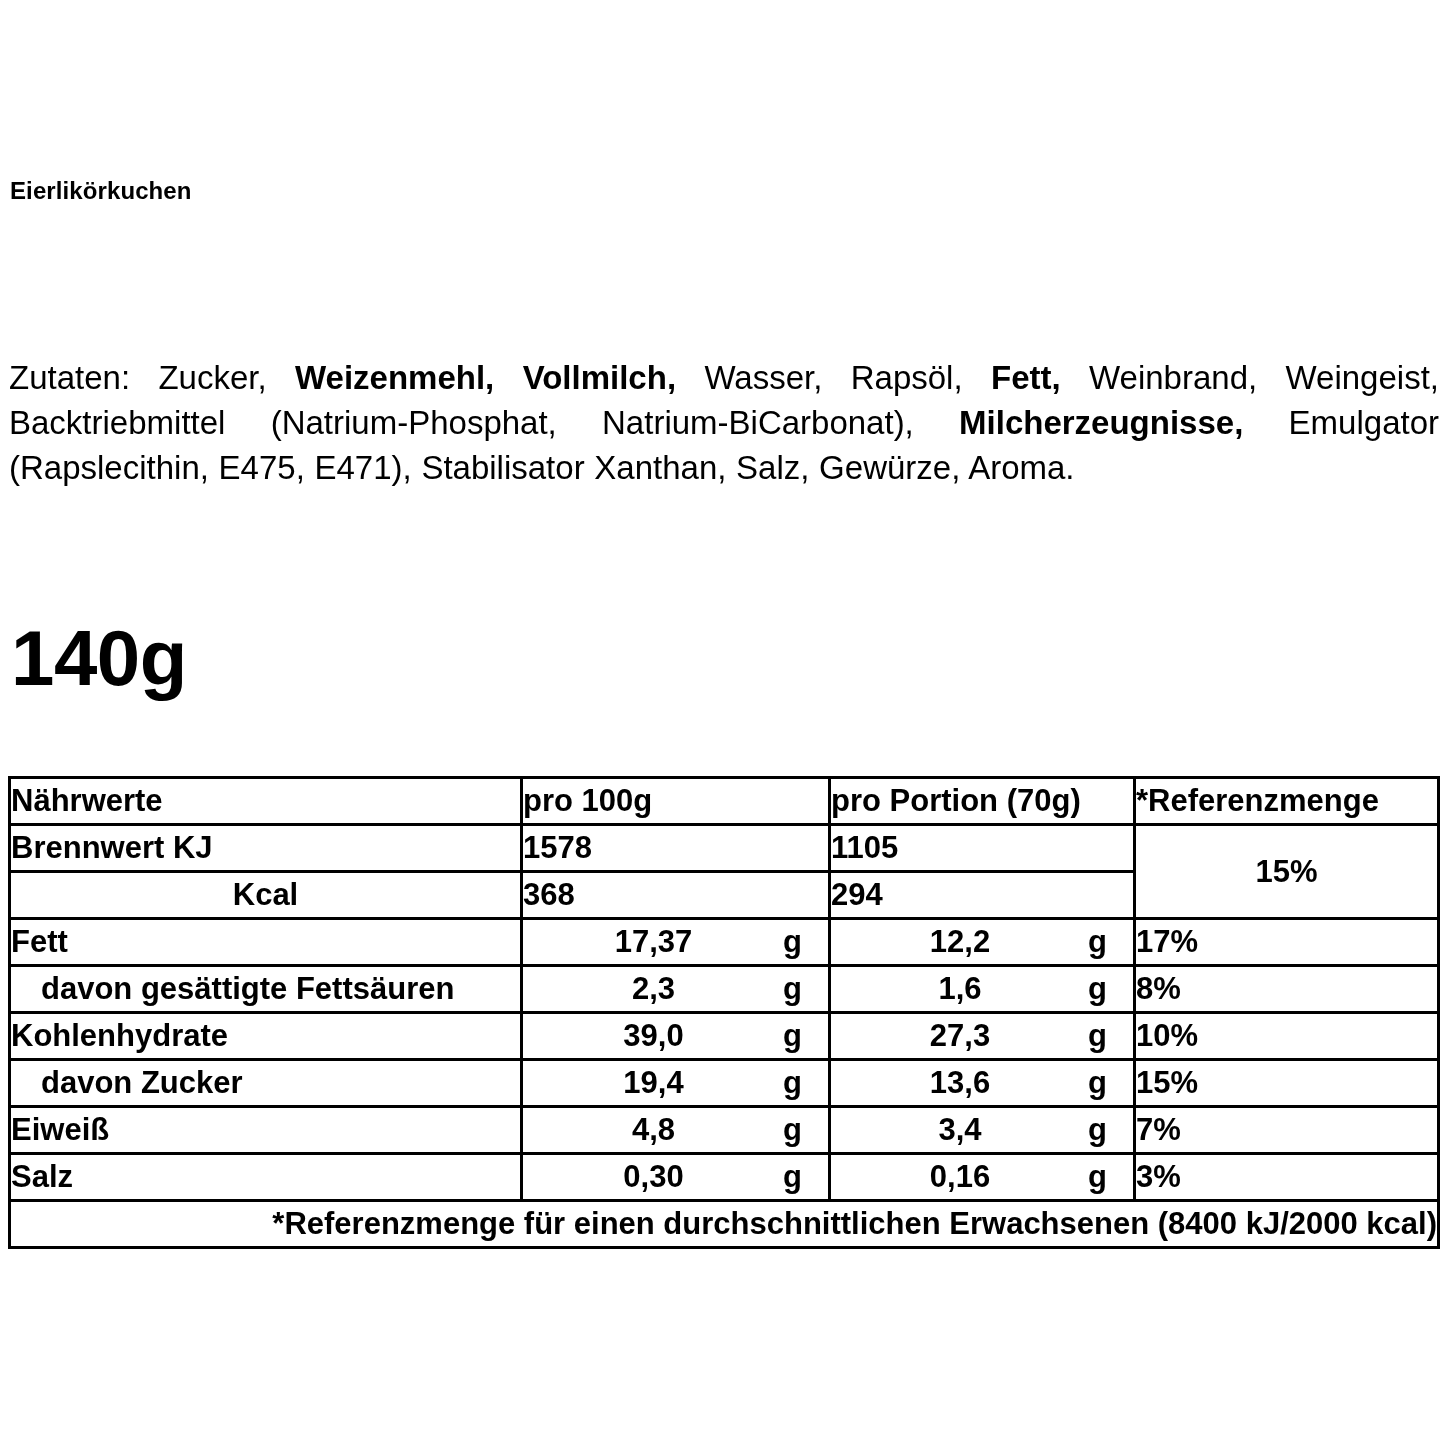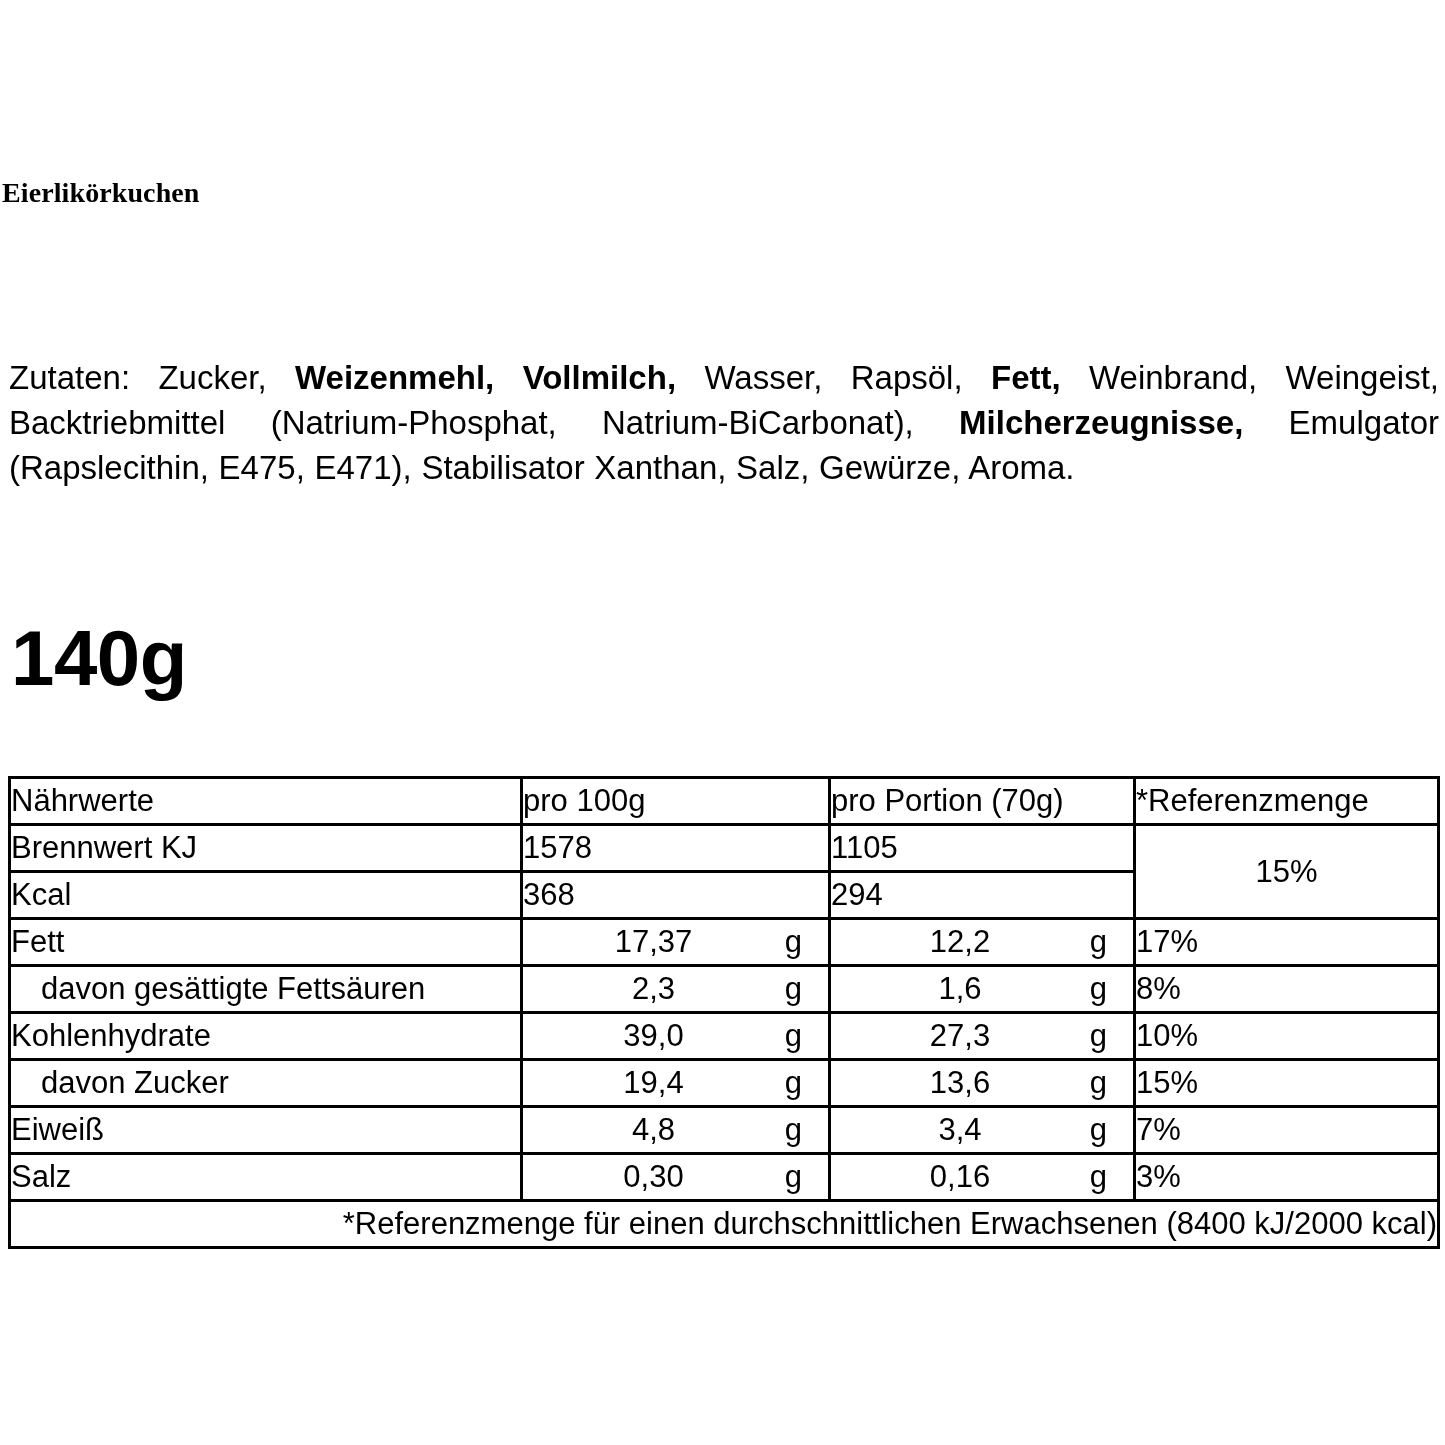--- a/index.html
+++ b/index.html
@@ -21,28 +21,27 @@
     position: absolute;
     left: 0; top: 0;
     width: 1445px;
     height: 1445px;
     box-sizing: border-box;
   }
 
   
   .product-title {
     position: absolute;
-    left: 2px;
+    left: 10px;
     top: 178px;
-    font-size: 28px;
+    font-size: 24px;
     font-weight: bold;
     letter-spacing: 0.1px;
     line-height: 1.1;
     white-space: nowrap;
-    font-family: Liberation Serif, serif;
   }
 
   
   .ingredients {
     position: absolute;
     left: 9px;
     top: 355px;
     width: 1430px;
     font-size: 33px;
     line-height: 45px;
@@ -63,20 +62,21 @@
     letter-spacing: -0.5px;
     text-align: right;
   }
 
   
   .nutrition-table-wrap {
     position: absolute;
     left: 8px;
     top: 776px;
     width: 1159px;
+    font-weight: bold;
   }
   table.nutrition {
     border-collapse: collapse;
     width: 100%;
     table-layout: fixed;
     font-size: 31px;
   }
   table.nutrition td {
     border: 3px solid #000;
     padding: 0;
@@ -89,21 +89,21 @@
   col.c-100   { width: 308px; }
   col.c-port  { width: 305px; }
   col.c-ref   { width: 304px; }
 
   .cell-label {
     padding-left: 8px;
     text-align: left;
     white-space: nowrap;
   }
   .cell-label.indent { padding-left: 30px; }
-  .cell-label.center { text-align: left; padding-left: 0; }
+  .cell-label.center { text-align: center; padding-left: 0; }
 
   .cell-center {
     text-align: left;
     white-space: nowrap;
   }
 
   
   .val-unit {
     display: flex;
     align-items: center;

